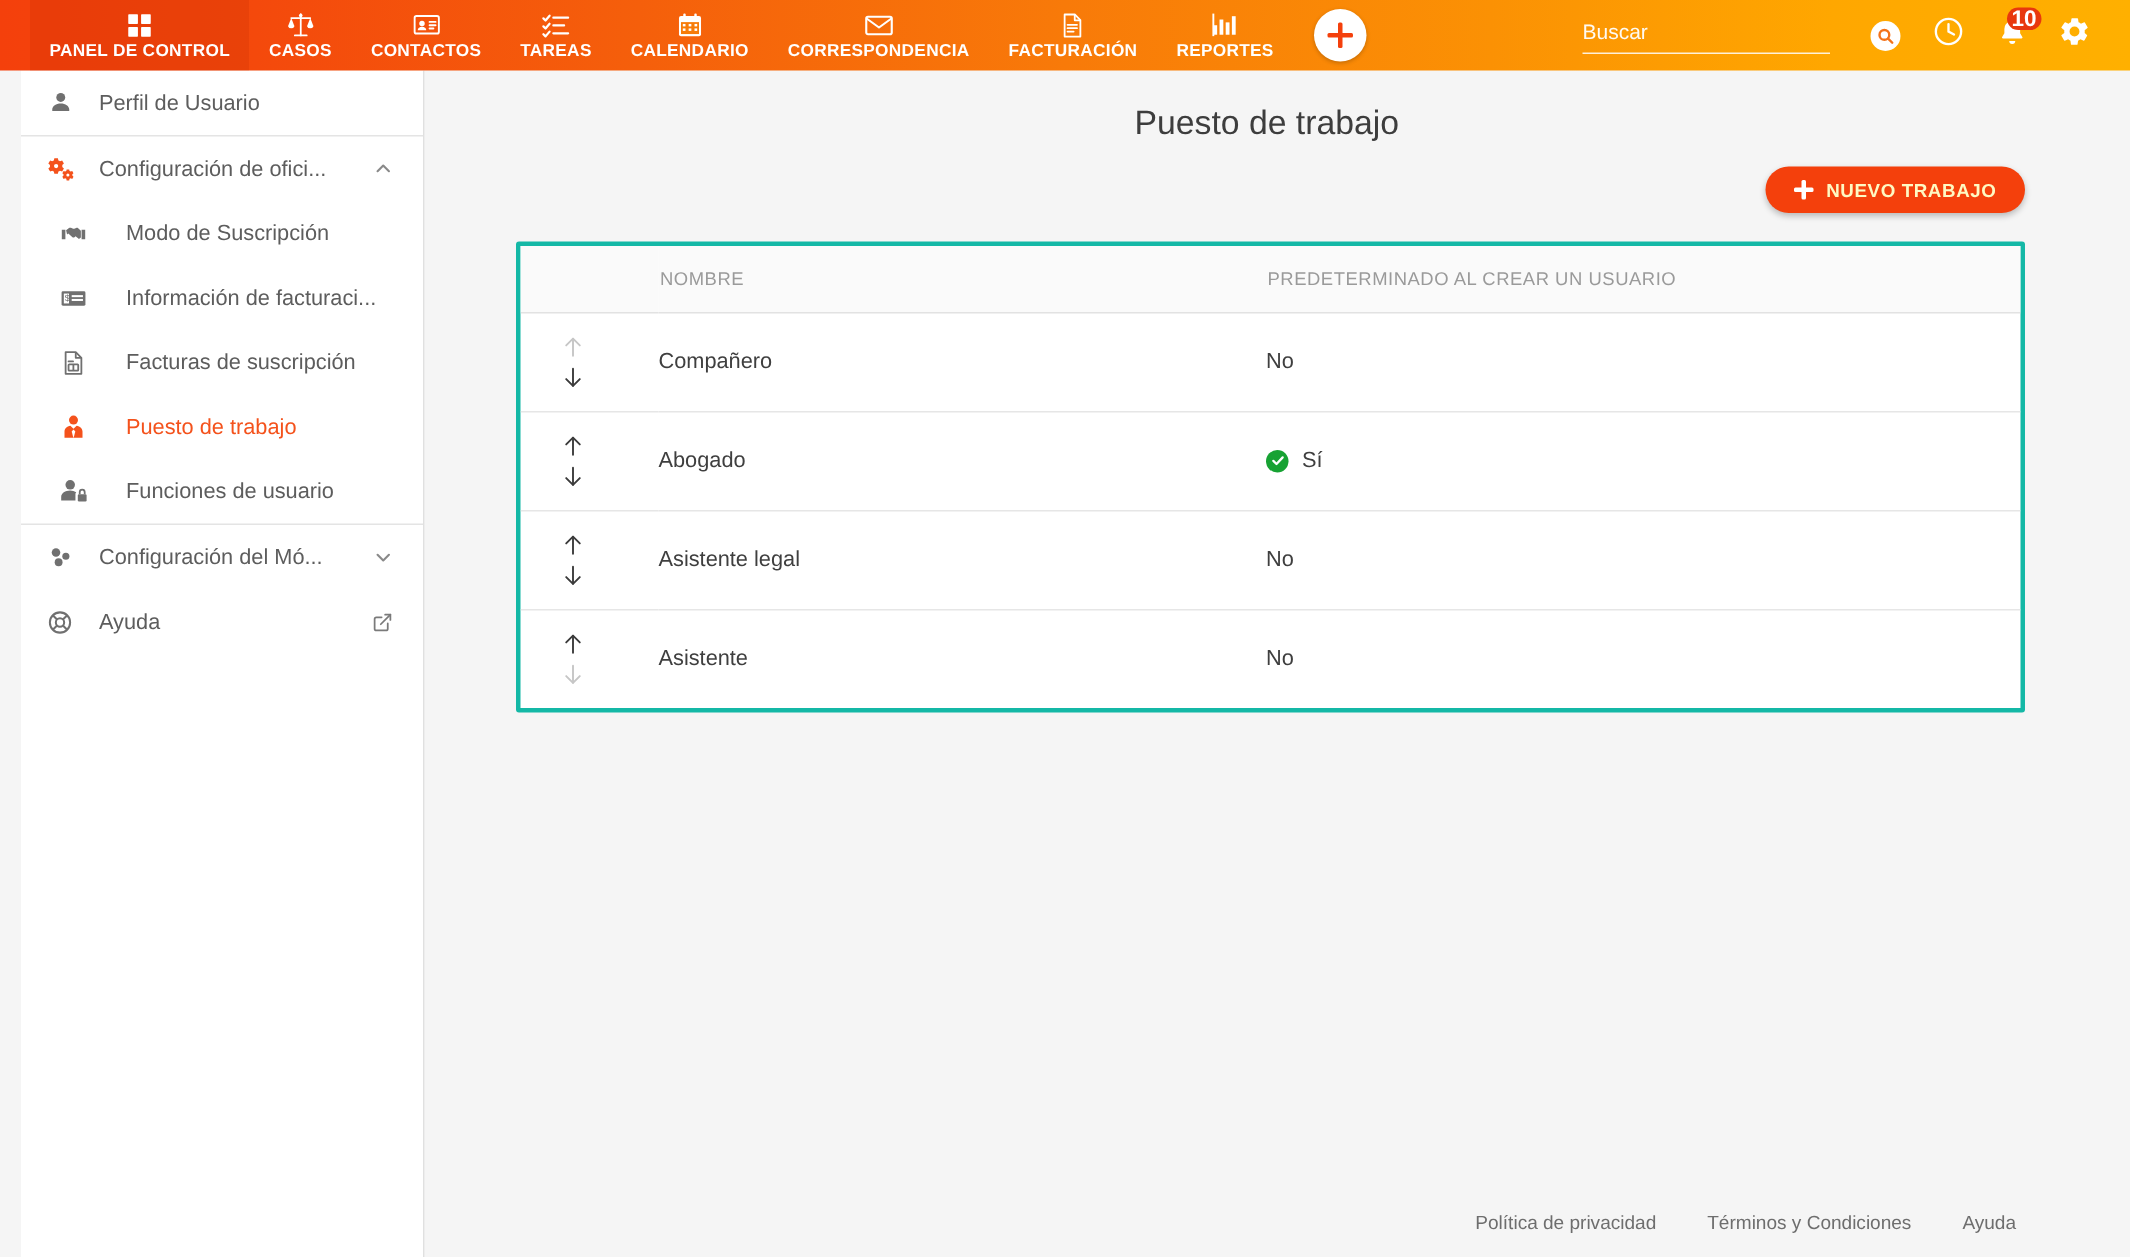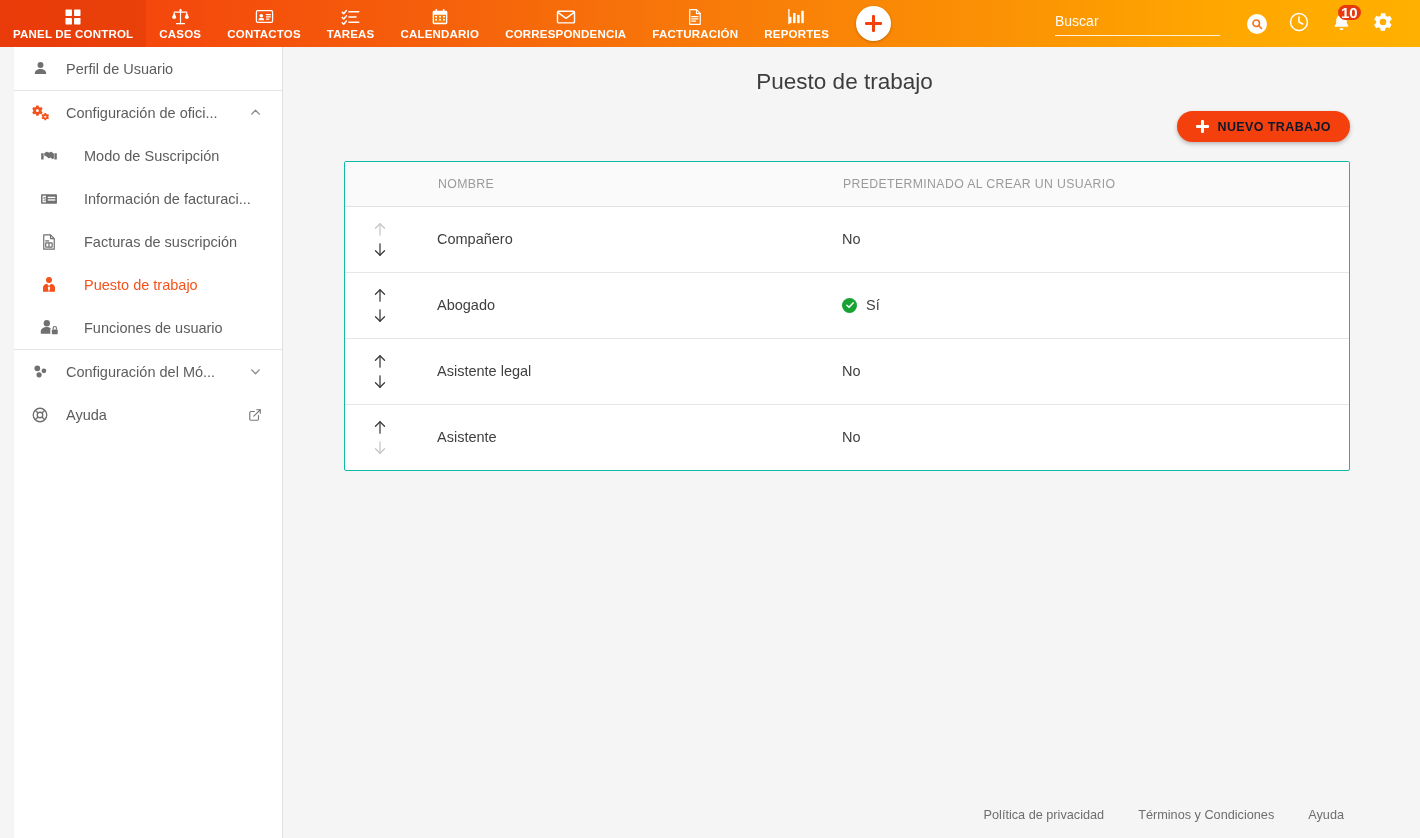--- a/index.html
+++ b/index.html
@@ -20,21 +20,21 @@
     z-index: 30;
   }
   .nav-items { display: flex; align-items: stretch; height: 47px; }
   .nav-item {
     display: flex; flex-direction: column;
     align-items: center; justify-content: center;
     padding: 0 13px; height: 47px;
     cursor: pointer; color: #fff;
     gap: 2px;
   }
-  .nav-item.active { background: rgba(190,40,0,0.20); }
+  .nav-item.active { background: rgba(190,40,0,0.20); margin-left: 20px; }
   .nav-icon { height: 18px; display: flex; align-items: center; justify-content: center; }
   .nav-icon svg { display: block; }
   .nav-label {
     font-size: 11.5px; font-weight: bold;
     letter-spacing: 0.2px; color: #fff;
     white-space: nowrap; line-height: 12px;
   }
   .plus-wrap { display: flex; align-items: center; padding: 0 12px 0 14px; }
   .plus-btn {
     width: 35px; height: 35px; border-radius: 50%;
@@ -111,37 +111,37 @@
   }
   .page-title {
     text-align: center; font-size: 22.5px; font-weight: normal;
     color: #3d3d3d; padding-top: 22px;
   }
   .action-bar {
     display: flex; justify-content: flex-end;
     padding: 16px 70px 0 0;
   }
   .btn-new {
-    background: #f4400c; color: #0f172a;
+    background: #f4400c; color: #fef9c3;
     border: none; border-radius: 19px;
     height: 31px; padding: 0 19px;
     display: inline-flex; align-items: center; gap: 8px;
     font-size: 12.5px; font-weight: bold; letter-spacing: 0.4px;
     cursor: pointer; box-shadow: 0 2px 4px rgba(0,0,0,0.25);
     font-family: "Liberation Sans", sans-serif;
   }
   .btn-plus { position: relative; width: 13px; height: 13px; display: inline-flex; }
   .btn-plus i { position: absolute; background: #fff; border-radius: 1px; }
   .btn-plus .h { width: 13px; height: 3px; top: 5px; left: 0; }
   .btn-plus .v { width: 3px; height: 13px; left: 5px; top: 0; }
 
   .table-wrap {
     margin: 19px 70px 0 75px;
     background: #fff;
-    border: 1px solid #14b8a6;
+    border: 3px solid #14b8a6;
     border-radius: 2px;
     overflow: hidden;
   }
   table { width: 100%; border-collapse: collapse; }
   thead th {
     background: #fafafa;
     height: 44px;
     font-size: 12.3px; font-weight: normal;
     color: #9a9a9a; letter-spacing: 0.35px;
     text-align: left; border-bottom: 1px solid #e2e2e2;

